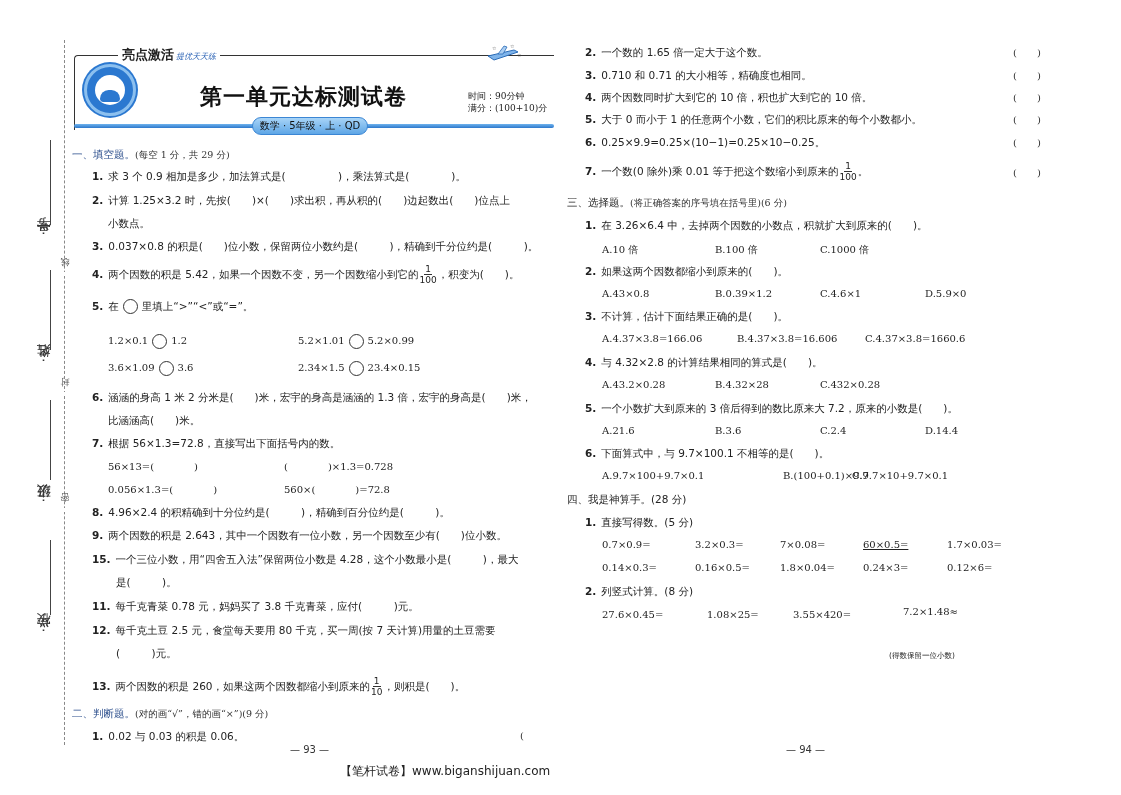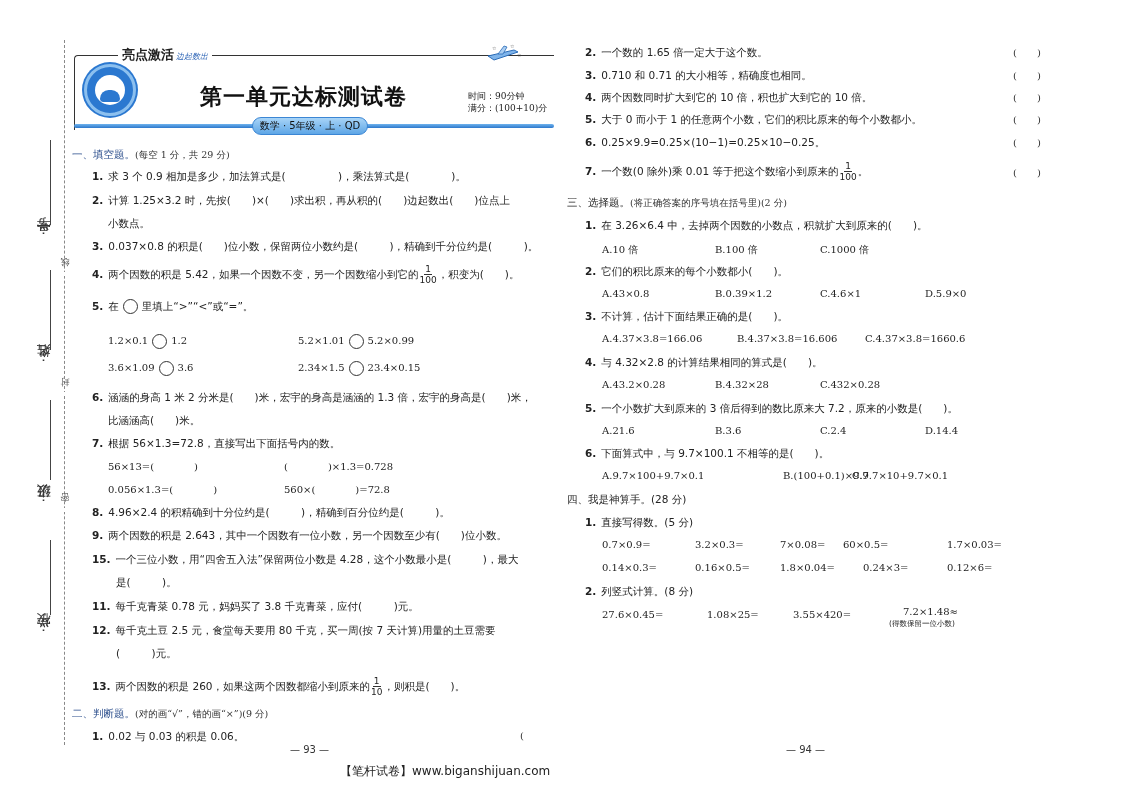--- a/index.html
+++ b/index.html
@@ -29,42 +29,42 @@
   .sec { position: absolute; font-size: 10.5px; color: #222; font-family: "DejaVu Sans", sans-serif; }
   .sec .head-blue { color: #2b4e8c; }
   .sec .note { font-family: "DejaVu Serif", serif; font-size: 9.5px; color: #333; }
   .q { position: absolute; font-size: 10.5px; color: #222; font-family: "DejaVu Sans", sans-serif; }
   .q b { font-weight: bold; margin-right: 5px; }
   .ln { position: absolute; font-size: 10px; color: #222; font-family: "DejaVu Serif", serif; }
   .circle { display:inline-block; width: 15px; height: 15px; border: 1px solid #333; border-radius: 50%; vertical-align: middle; margin: 0 4px; }
   .frac { display:inline-flex; flex-direction:column; align-items:center; vertical-align: middle; font-size: 9px; line-height: 10px; margin: 0 1px; }
   .frac span:first-child { border-bottom: 1px solid #333; padding: 0 1px; }
   .paren { position: absolute; font-size: 10px; color:#333; font-family: "DejaVu Serif", serif; }
-  .small-note { position: absolute; font-size: 7.5px; color:#222; font-family: "DejaVu Sans", sans-serif; }
+  .small-note { position: absolute; font-size: 7.5px; color:#222; font-family: "DejaVu Sans", sans-serif; margin-top: 32px; }
   .pageno { position: absolute; font-size: 10px; color: #333; font-family: "DejaVu Sans", sans-serif; }
   .watermark { position: absolute; left: 340px; top: 763px; font-size: 12px; color: #222; font-family: "DejaVu Sans", sans-serif; }
 </style>
 </head>
 <body>
 
 <div class="margin-dash"></div>
 <div class="margin-line" style="top:140px;height:85px;"></div>
 <div class="margin-label" style="top:228px;">学号：</div>
 <div class="margin-line" style="top:270px;height:80px;"></div>
 <div class="margin-label" style="top:355px;">姓名：</div>
 <div class="margin-line" style="top:400px;height:80px;"></div>
 <div class="margin-label" style="top:495px;">班级：</div>
 <div class="margin-line" style="top:540px;height:75px;"></div>
 <div class="margin-label" style="top:625px;">学校：</div>
 <div class="margin-seal" style="top:272px;">线</div>
 <div class="margin-seal" style="top:392px;">封</div>
 <div class="margin-seal" style="top:508px;">密</div>
 
 <div class="header-frame"></div>
-<div class="brand"><span>亮点激活</span><small>边起数出</small></div>
+<div class="brand"><span>亮点激活</span><small>提优天天练</small></div>
 <svg class="plane" viewBox="0 0 38 20">
   <path d="M4 12 L30 6 L34 8 L10 16 Z" fill="#7fb4ea" stroke="#2b6cb8" stroke-width="1"></path>
   <path d="M14 10 L20 2 L23 3 L19 10 Z" fill="#a9cdf2" stroke="#2b6cb8" stroke-width="0.8"></path>
   <text x="8" y="6" font-size="5" fill="#555">☆</text>
   <text x="26" y="4" font-size="5" fill="#555">☆</text>
   <text x="33" y="13" font-size="5" fill="#555">☆</text>
 </svg>
 <div class="logo">
     <div class="logo-inner"></div>
   </div>
@@ -125,27 +125,27 @@
 <div class="q" style="left:585px;top:113px;"><b>5.</b><span>大于 0 而小于 1 的任意两个小数，它们的积比原来的每个小数都小。</span></div>
 <div class="paren" style="left:1013px;top:113px;">(　　)</div>
 <div class="q" style="left:585px;top:136px;"><b>6.</b><span>0.25×9.9=0.25×(10−1)=0.25×10−0.25。</span></div>
 <div class="paren" style="left:1013px;top:136px;">(　　)</div>
 <div class="q" style="left:585px;top:161px;"><b>7.</b><span>一个数(0 除外)乘 0.01 等于把这个数缩小到原来的</span><span class="frac">
       <span>1</span>
       <span>100</span>
     </span>。</div>
 <div class="paren" style="left:1013px;top:166px;">(　　)</div>
 
-<div class="sec" style="left:567px;top:196px;"><span>三、选择题。</span><span class="note">(将正确答案的序号填在括号里)(2 分)</span></div>
+<div class="sec" style="left:567px;top:196px;"><span>三、选择题。</span><span class="note">(将正确答案的序号填在括号里)(6 分)</span></div>
 <div class="q" style="left:585px;top:219px;"><b>1.</b><span>在 3.26×6.4 中，去掉两个因数的小数点，积就扩大到原来的(　　)。</span></div>
 <div class="ln" style="left:602px;top:243px;">A.10 倍</div>
 <div class="ln" style="left:715px;top:243px;">B.100 倍</div>
 <div class="ln" style="left:820px;top:243px;">C.1000 倍</div>
 
-<div class="q" style="left:585px;top:265px;"><b>2.</b><span>它们的积比原来的每个小数都小(　　)。</span></div>
+<div class="q" style="left:585px;top:265px;"><b>2.</b><span>如果这两个因数都缩小到原来的(　　)。</span></div>
 <div class="ln" style="left:602px;top:288px;">A.43×0.8</div>
 <div class="ln" style="left:715px;top:288px;">B.0.39×1.2</div>
 <div class="ln" style="left:820px;top:288px;">C.4.6×1</div>
 <div class="ln" style="left:925px;top:288px;">D.5.9×0</div>
 
 <div class="q" style="left:585px;top:310px;"><b>3.</b><span>不计算，估计下面结果正确的是(　　)。</span></div>
 <div class="ln" style="left:602px;top:333px;">A.4.37×3.8=166.06</div>
 <div class="ln" style="left:737px;top:333px;">B.4.37×3.8=16.606</div>
 <div class="ln" style="left:865px;top:333px;">C.4.37×3.8=1660.6</div>
 
@@ -163,21 +163,21 @@
 <div class="q" style="left:585px;top:447px;"><b>6.</b><span>下面算式中，与 9.7×100.1 不相等的是(　　)。</span></div>
 <div class="ln" style="left:602px;top:470px;">A.9.7×100+9.7×0.1</div>
 <div class="ln" style="left:739px;top:470px;margin-left:44px;">B.(100+0.1)×9.7</div>
 <div class="ln" style="left:852px;top:470px;">C.9.7×10+9.7×0.1</div>
 
 <div class="sec" style="left:567px;top:493px;">四、我是神算手。(28 分)</div>
 <div class="q" style="left:585px;top:516px;"><b>1.</b><span>直接写得数。(5 分)</span></div>
 <div class="ln" style="left:602px;top:539px;">0.7×0.9=</div>
 <div class="ln" style="left:695px;top:539px;">3.2×0.3=</div>
 <div class="ln" style="left:780px;top:539px;">7×0.08=</div>
-<div class="ln" style="left:843px;top:539px;">60×0.5=</div>
+<div class="ln" style="left:863px;top:539px;text-decoration:underline;">60×0.5=</div>
 <div class="ln" style="left:947px;top:539px;">1.7×0.03=</div>
 <div class="ln" style="left:602px;top:562px;">0.14×0.3=</div>
 <div class="ln" style="left:695px;top:562px;">0.16×0.5=</div>
 <div class="ln" style="left:780px;top:562px;">1.8×0.04=</div>
 <div class="ln" style="left:863px;top:562px;">0.24×3=</div>
 <div class="ln" style="left:947px;top:562px;">0.12×6=</div>
 
 <div class="q" style="left:585px;top:585px;"><b>2.</b><span>列竖式计算。(8 分)</span></div>
 <div class="ln" style="left:602px;top:609px;">27.6×0.45=</div>
 <div class="ln" style="left:707px;top:609px;">1.08×25=</div>

